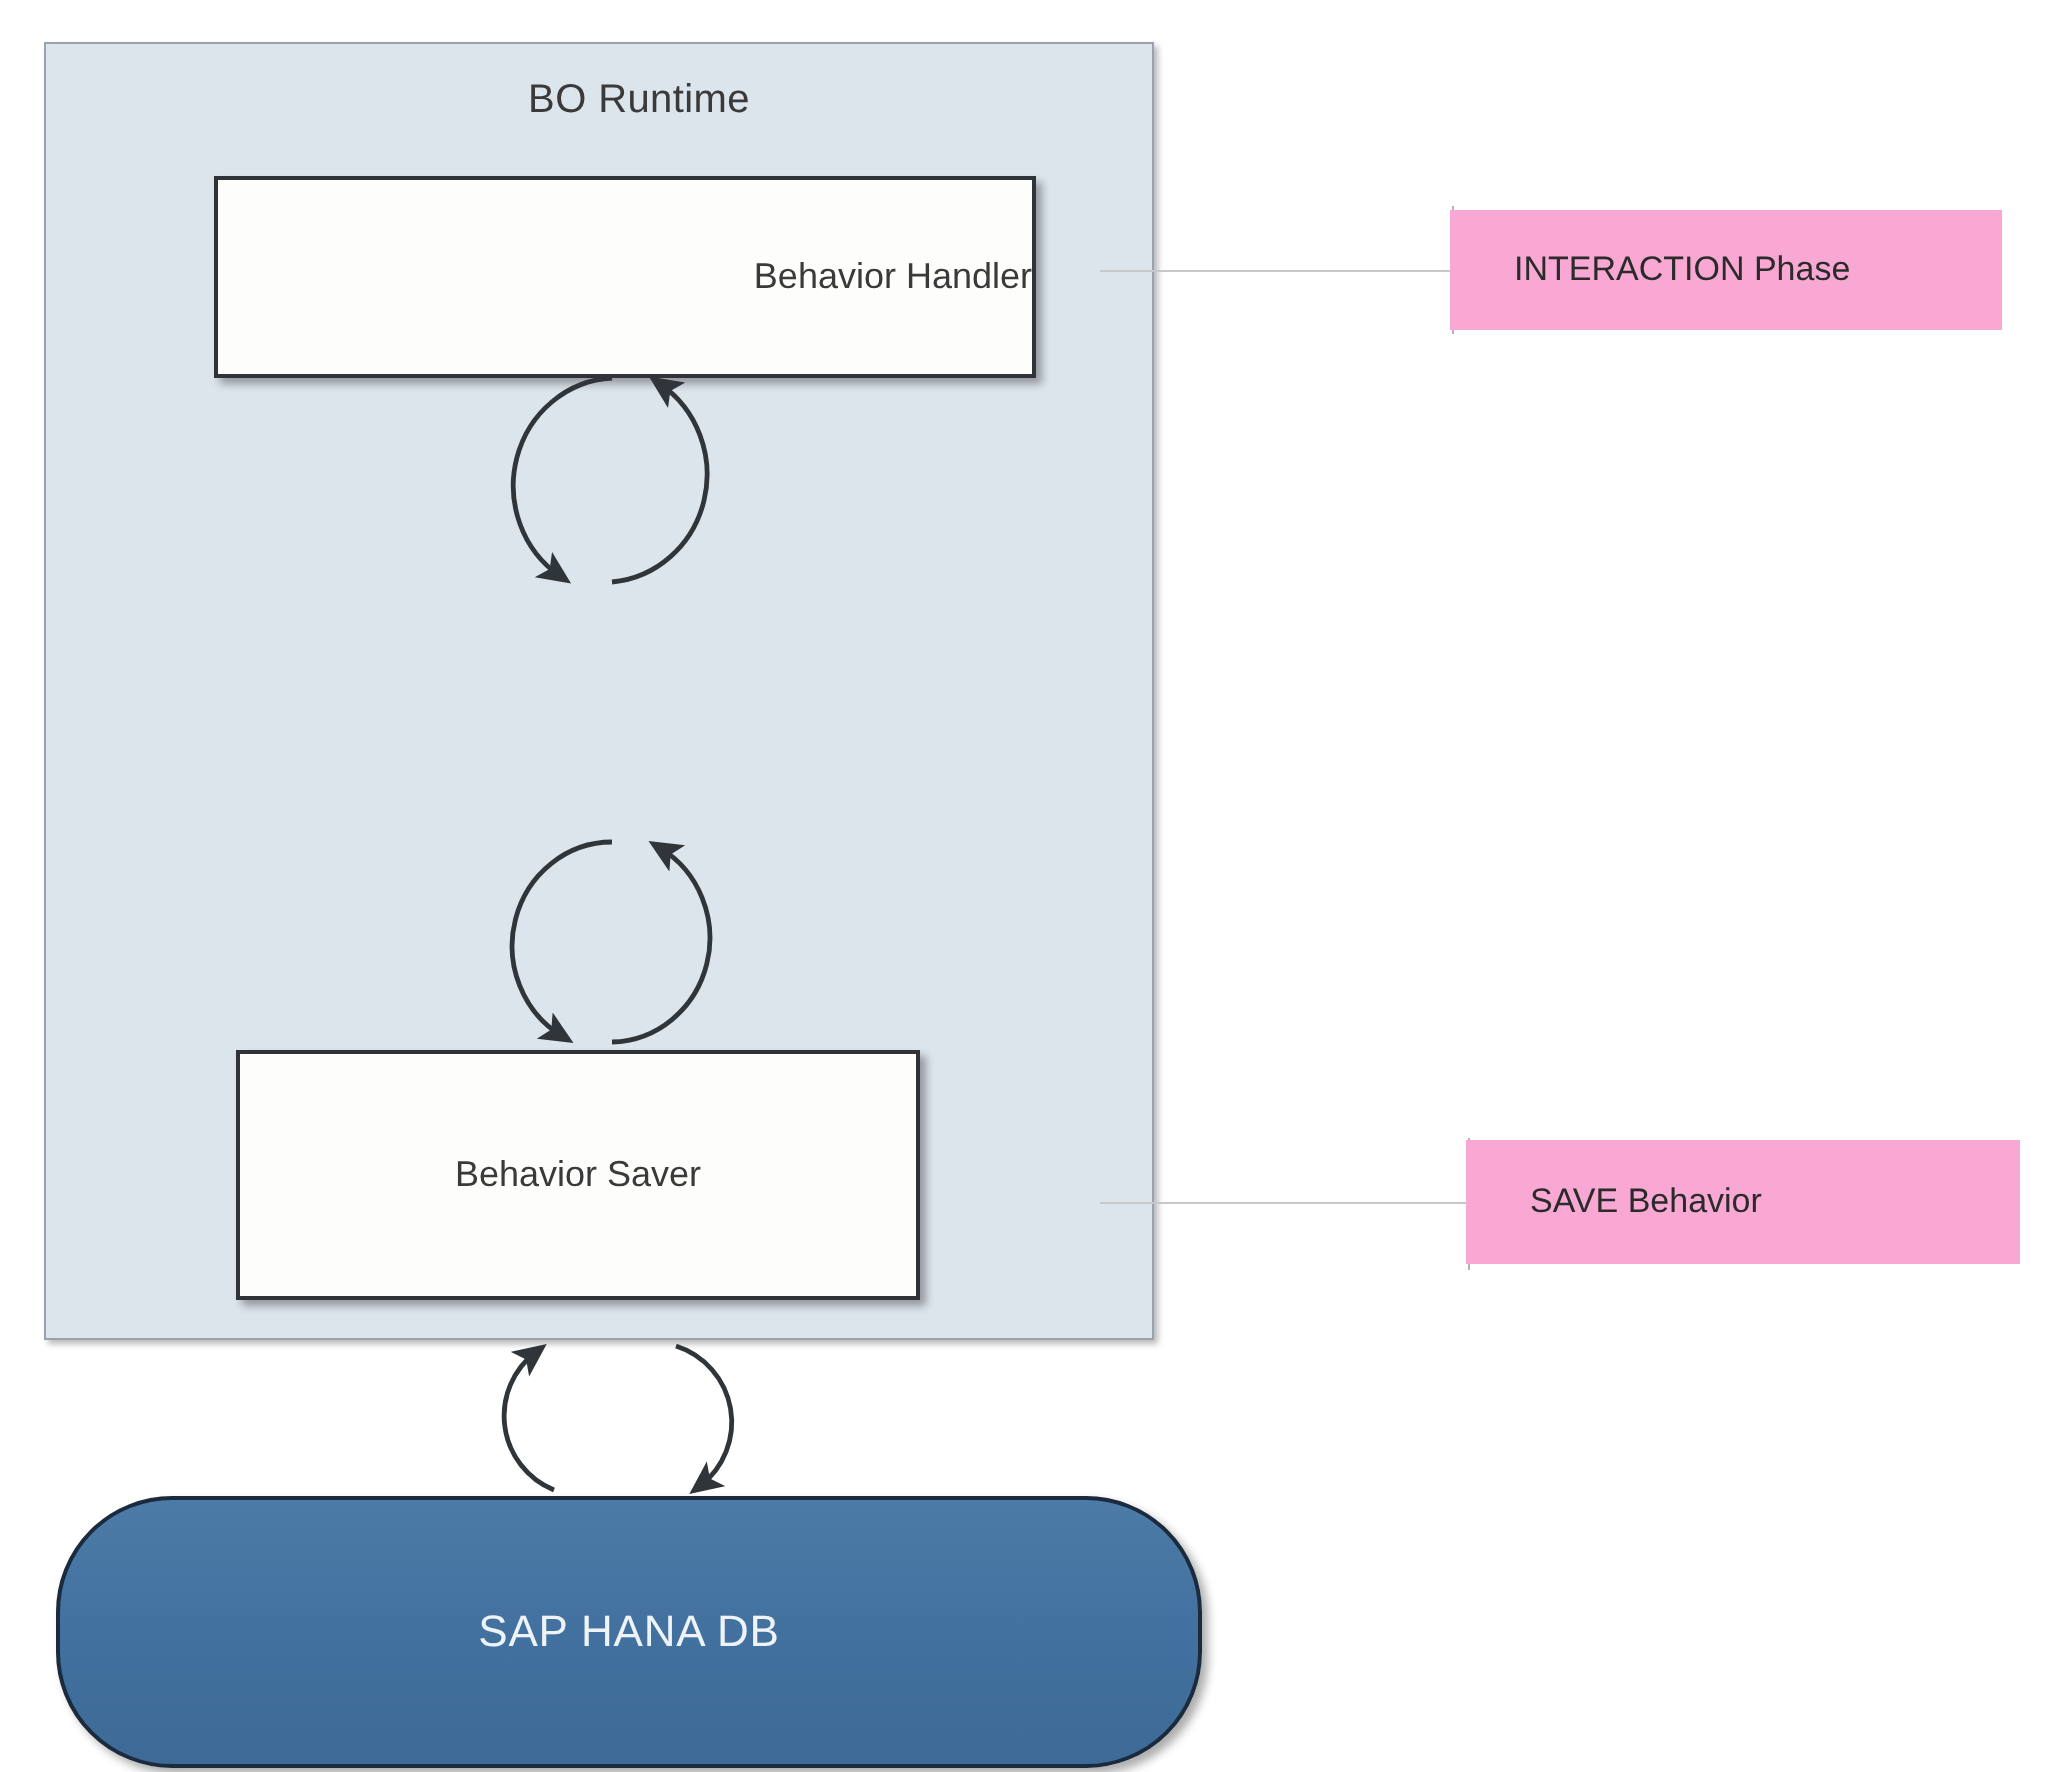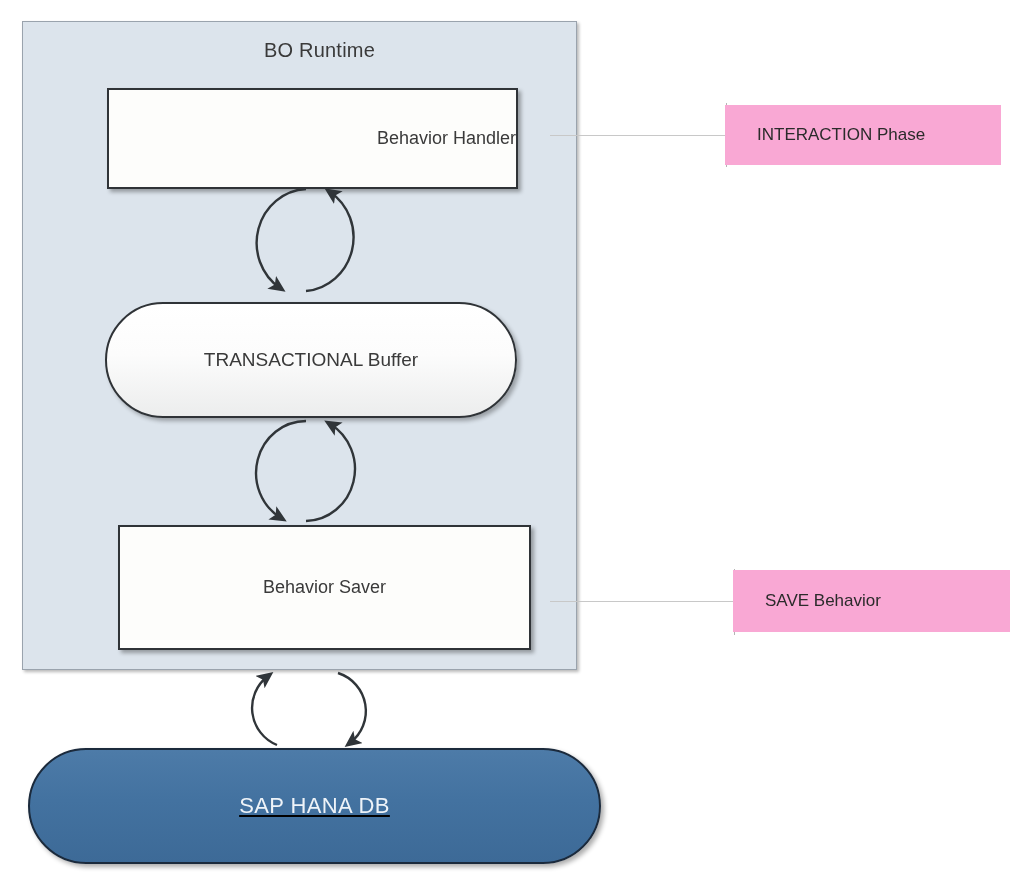--- a/index.html
+++ b/index.html
@@ -61,21 +61,21 @@
   #behavior-handler {
     left: 107px;
     top: 88px;
     width: 411px;
     height: 101px;
     justify-content: flex-end;
   }
   #behavior-saver {
     left: 118px;
     top: 525px;
-    width: 413px;
+    width: 342px;
     height: 125px;
   }
 
   
   #transactional-buffer {
     position: absolute;
     left: 105px;
     top: 302px;
     width: 412px;
     height: 116px;
@@ -92,30 +92,29 @@
     font-size: 19px;
     color: #3a3a3a;
   }
 
   
   #sap-hana-db {
     position: absolute;
     left: 28px;
     top: 748px;
     width: 573px;
-    height: 116px;
+    height: 136px;
     border: 2px solid #1b2a3c;
     border-radius: 58px;
     background: linear-gradient(to bottom, #4d7ba8 0%, #4372a0 45%, #3d6a97 100%);
     box-shadow: 3px 3px 5px rgba(0,0,0,0.33);
     box-sizing: border-box;
     display: flex;
     align-items: center;
     justify-content: center;
-    text-decoration: underline;
   }
   #sap-hana-db span {
     font-size: 22px;
     color: #eef3f8;
     letter-spacing: 0.4px;
   }
 
   
   .arrow-layer {
     position: absolute;
@@ -164,23 +163,20 @@
 <div id="canvas">
 
   <div id="bo-runtime">
     <div id="bo-runtime-title">BO Runtime</div>
   </div>
 
   <div class="proc-box" id="behavior-handler">
     <span>Behavior Handler</span>
   </div>
 
-  <div id="transactional-buffer">
-    <span>TRANSACTIONAL Buffer</span>
-  </div>
 
   <div class="proc-box" id="behavior-saver">
     <span>Behavior Saver</span>
   </div>
 
   <div id="sap-hana-db">
     <span>SAP HANA DB</span>
   </div>
 
   <svg class="arrow-layer" viewBox="0 0 1026 886">

